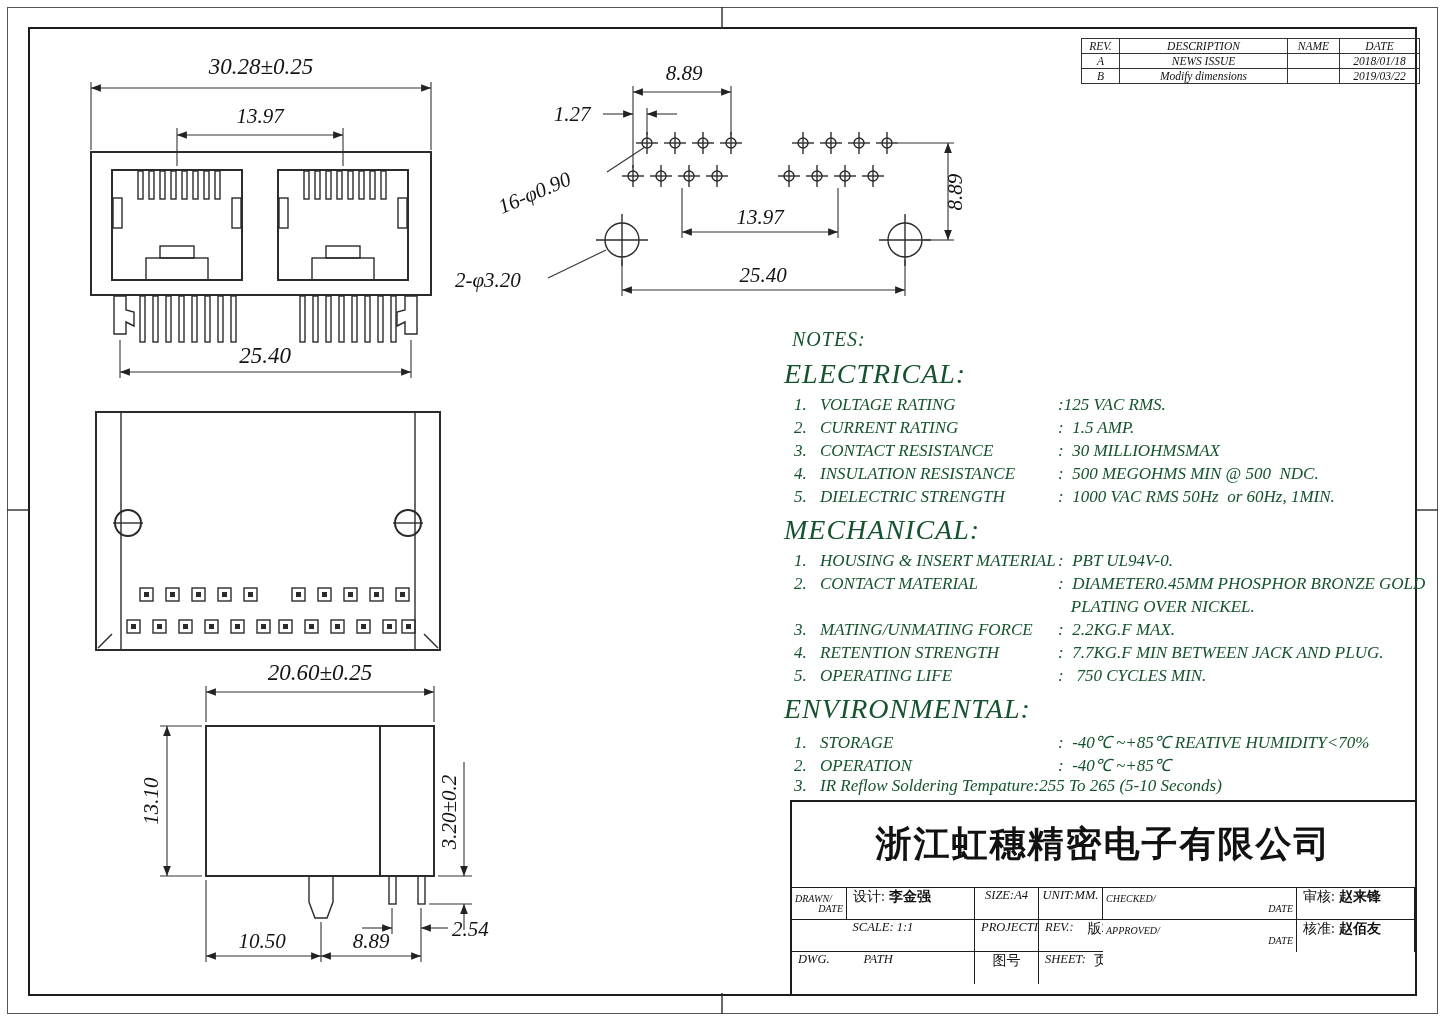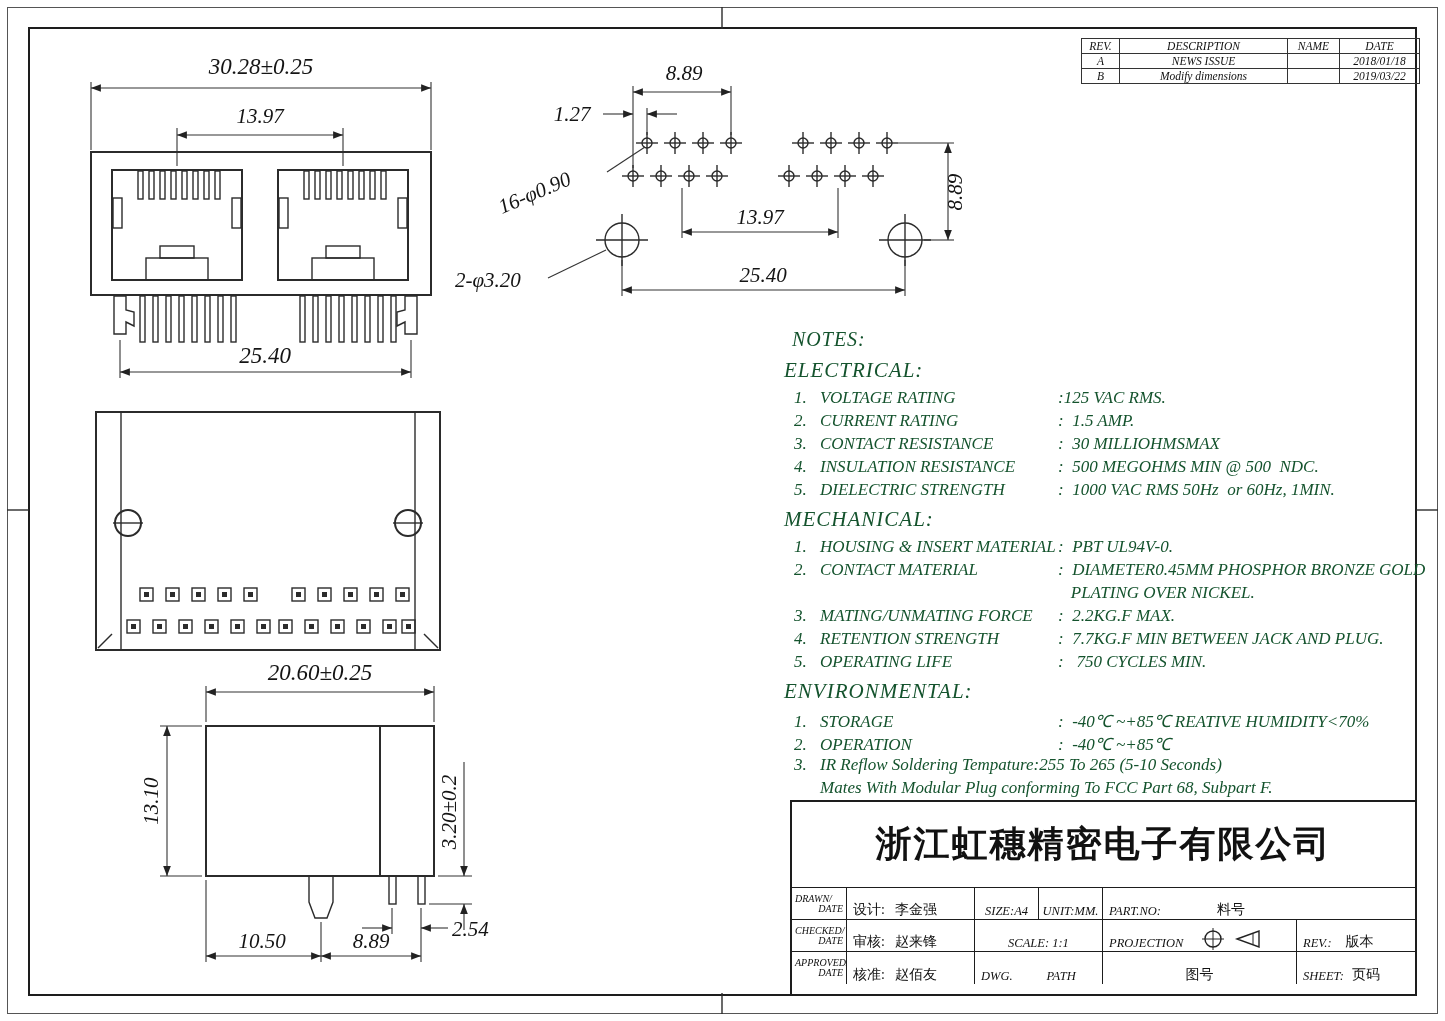--- a/index.html
+++ b/index.html
@@ -20,43 +20,43 @@
 
   
   #revtable { position:absolute; left:1081px; top:38px; border-collapse:collapse;
               font:italic 11.5px "Liberation Serif", serif; }
   #revtable td { border:1px solid #333; height:15px; padding:0 3px; text-align:center; white-space:nowrap; }
   .c-rev { width:38px;margin-left:48px; } .c-desc { width:168px; } .c-name { width:52px; } .c-date { width:80px; }
 
   
   #notes { position:absolute; left:782px; top:328px; width:650px; font-style:italic; color:#14532d; }
   .n-title     { font-size:20px; letter-spacing:1px; margin:0 0 7px 10px; }
-  .n-sec-title { font-size:21px; letter-spacing:1px; margin:4px 0 5px 2px; }
+  .n-sec-title { font-size:28px; letter-spacing:1px; margin:4px 0 5px 2px; }
   .n-item  { display:flex; height:23px; align-items:baseline; font-size:17px; }
   .n-num   { width:26px;  margin-left:12px; flex:none; white-space:pre; }
   .n-label { width:238px; flex:none; white-space:pre; }
   .n-val   { white-space:pre; }
 
   
   #titleblock { position:absolute; left:790px; top:800px; width:627px; height:196px;
                 border:2px solid #1d1d1d; background:#fff; }
   .company { height:86px; border-bottom:1px solid #1d1d1d; display:flex; align-items:center;
              justify-content:center; font-weight:bold; font-size:36px; letter-spacing:2px; }
   .tb-grid { display:grid; grid-template-columns:55px 128px 64px 64px 194px 118px; grid-auto-rows:32px; }
   .tb-cell { border-right:1px solid #1d1d1d; border-bottom:1px solid #1d1d1d; display:flex;
-             align-items:flex-end; padding:0 6px; font-size:12.5px; font-style:italic;
+             align-items:flex-start; padding:0 6px; font-size:12.5px; font-style:italic;
              white-space:nowrap; overflow:hidden; }
   .noR { border-right:none; } .noB { border-bottom:none; }
   .span2 { grid-column:span 2; }
   .ctr { justify-content:center; }
   .cn { font-style:normal; font-size:14px; }
   .dual { flex-direction:column; align-items:stretch; justify-content:center; padding:0 3px; }
   .dual span { font-size:10px; line-height:10px; font-style:italic; }
   .d1 { text-align:left; } .d2 { text-align:right; }
-  .gap10 { margin-left:10px; } .gap56 { margin-left:56px; } .gap14 { margin-left:14px; }
+  .gap10 { margin-left:4px;font-weight:bold; } .gap56 { margin-left:56px; } .gap14 { margin-left:14px; }
   .gap34 { margin-left:34px; } .gap8 { margin-left:8px; }
   .proj-sym { margin-left:14px; flex:none; }
 </style>
 </head>
 <body>
 
 <div id="sheet">
   <div class="border-outer"></div>
   <div class="border-inner"></div>
 
@@ -389,24 +389,20 @@
       <div class="tb-cell dual">
         <span class="d1">DRAWN/</span>
         <span class="d2">DATE</span>
       </div>
       <div class="tb-cell">
         <span class="cn">设计:</span>
         <span class="cn gap10">李金强</span>
       </div>
       <div class="tb-cell ctr">SIZE:A4</div>
       <div class="tb-cell ctr">UNIT:MM.</div>
-      <div class="tb-cell span2 noR">
-        <span>PART.NO:</span>
-        <span class="cn gap56">料号</span>
-      </div>
 
       <div class="tb-cell dual">
         <span class="d1">CHECKED/</span>
         <span class="d2">DATE</span>
       </div>
       <div class="tb-cell">
         <span class="cn">审核:</span>
         <span class="cn gap10">赵来锋</span>
       </div>
       <div class="tb-cell span2 ctr">SCALE: 1:1</div>

